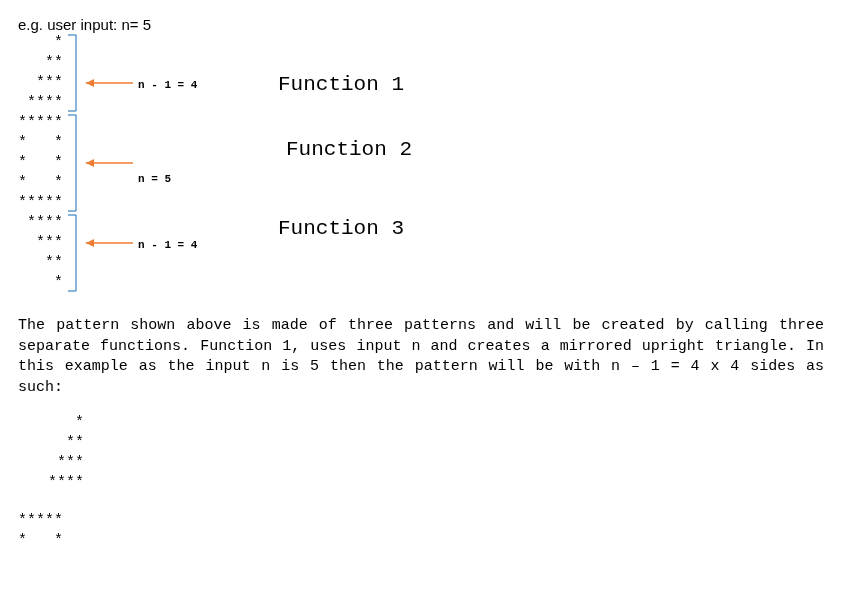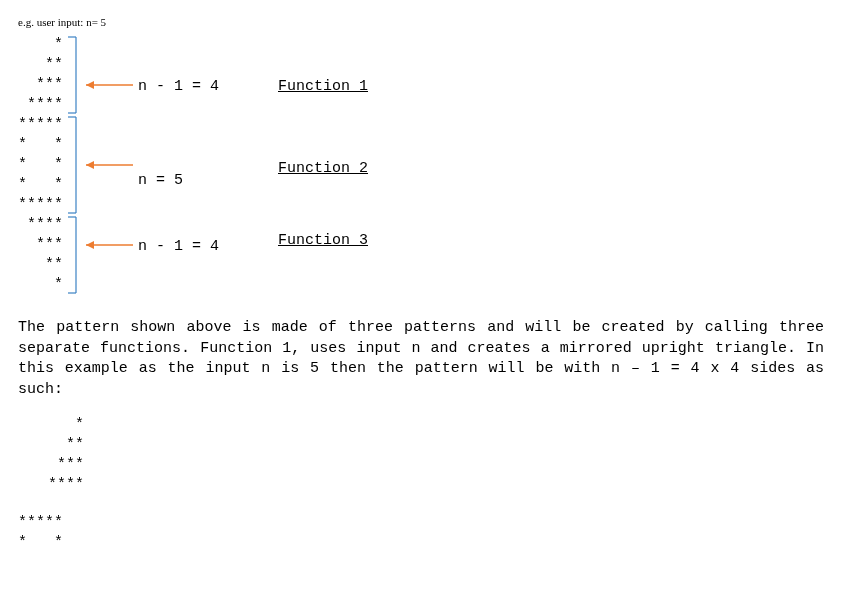--- a/index.html
+++ b/index.html
@@ -14,23 +14,23 @@
   .page {
     padding: 12px 18px 0 18px;
     box-sizing: border-box;
     width: 842px;
   }
   .instr {
     margin: 0 0 10px 0;
     line-height: 1.35;
   }
   .eg {
-    font-family: Liberation Serif, serif;
-    font-size: 11px;
-    margin: 4px 0 7px 0;
+    font-family: Liberation Sans, sans-serif;
+    font-size: 15px;
+    margin: 4px 0 0 0;
   }
   .diagram {
     position: relative;
     font-family: "Courier New", monospace;
     font-size: 15px;
     line-height: 20px;
     margin: 0 0 18px 0;
     height: 265px;
   }
   .patcol {
@@ -43,29 +43,29 @@
     position: absolute;
     left: 120px;
   }
   .funccol {
     position: absolute;
     left: 260px;
   }
   .lab {
     position: absolute;
     font-family: "Courier New", monospace;
-    font-size: 15px;
+    font-size: 11px;
     white-space: nowrap;
+    font-weight: bold;
   }
   .func {
     position: absolute;
     font-family: "Courier New", monospace;
-    font-size: 15px;
+    font-size: 21px;
     white-space: nowrap;
-    text-decoration: underline;
   }
   svg.ann {
     position: absolute;
     left: 0;
     top: 0;
     overflow: visible;
   }
   .para {
     margin: 0 0 14px 0;
     line-height: 1.38;
@@ -127,22 +127,22 @@
       <polygon points="68,210 76,206 76,214" fill="#ed7d31"></polygon>
     </svg>
 
     <div class="labelcol">
       <div class="lab" style="top:42px;">n - 1 = 4</div>
       <div class="lab" style="top:136px;">n = 5</div>
       <div class="lab" style="top:202px;">n - 1 = 4</div>
     </div>
     <div class="funccol">
       <div class="func" style="top:42px;">Function 1</div>
-      <div class="func" style="top:124px;">Function 2</div>
-      <div class="func" style="top:196px;">Function 3</div>
+      <div class="func" style="top:107px;margin-left:8px;">Function 2</div>
+      <div class="func" style="top:186px;">Function 3</div>
     </div>
   </div>
 
   <p class="para">The pattern shown above is made of three patterns and will be created by calling three separate functions. Function 1, uses input n and creates a mirrored upright triangle. In this example as the input n is 5 then the pattern will be with n – 1 = 4 x 4 sides as such:</p>
 
   <div class="smallpat">   *
   **
  ***
 ****</div>
 

